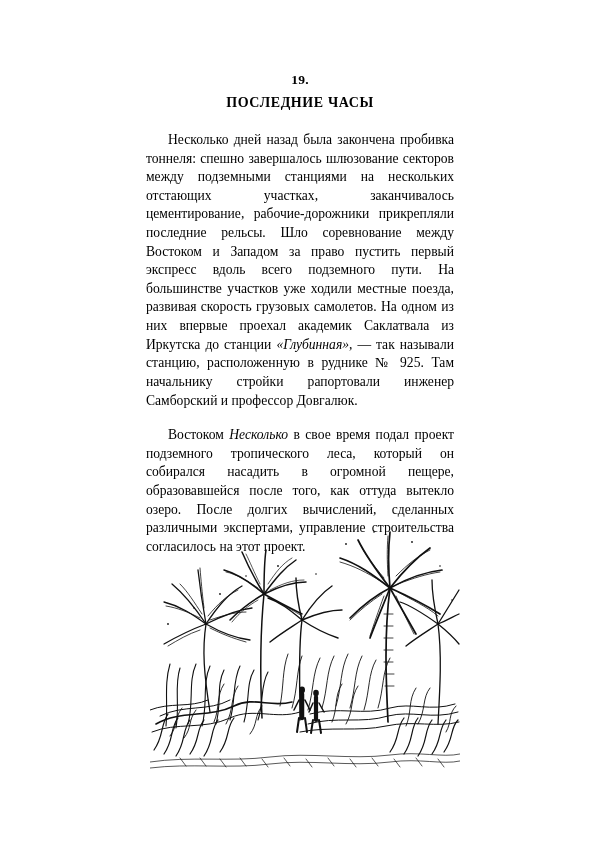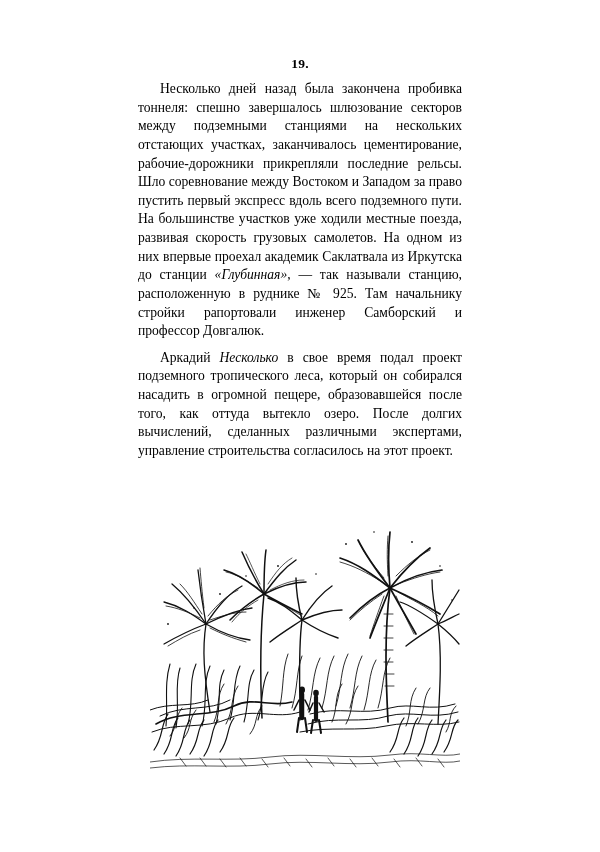--- a/index.html
+++ b/index.html
@@ -20,21 +20,21 @@
     width: 600px;
     height: 852px;
     background: #ffffff;
     box-sizing: border-box;
     padding: 0;
   }
 
   .content {
     position: absolute;
     left: 130px;
-    top: 56px;
+    top: 72px;
     width: 340px;
   }
 
   .chapter-number {
     text-align: center;
     font-size: 13.5px;
     font-weight: bold;
     letter-spacing: 0.2px;
     margin: 0 0 7px 0;
     line-height: 1.2;
@@ -43,21 +43,21 @@
   .chapter-title {
     text-align: center;
     font-size: 14px;
     font-weight: bold;
     letter-spacing: 0.6px;
     margin: 0 0 19px 0;
     line-height: 1.2;
   }
 
   .body-text p {
-    margin: 8px;
+    margin: 16px;
     text-align: justify;
     text-justify: inter-word;
     font-size: 13.6px;
     line-height: 1.37;
     text-indent: 22px;
     hyphens: manual;
   }
 
   .body-text p + p {
     margin-top: 0;
@@ -83,24 +83,25 @@
 </style>
 </head>
 <body>
 
 <div class="page">
 
   <div class="content">
 
     <div class="chapter-number">19.</div>
 
+    <div class="chapter-title">ПОСЛЕДНИЕ ЧАСЫ</div>
 
     <div class="body-text">
       <p><span>Несколько дней назад была закончена пробивка тоннеля: спешно завершалось шлюзование секторов между подземными станциями на нескольких отстающих участках, заканчивалось цементирование, рабочие-дорожники прикрепляли последние рельсы. Шло соревнование между Востоком и Западом за право пустить первый экспресс вдоль всего подземного пути. На большинстве участков уже ходили местные поезда, развивая скорость грузовых самолетов. На одном из них впервые проехал академик Саклатвала из Иркутска до станции </span><em>«Глубинная»</em><span>, — так называли станцию, расположенную в руднике № 925. Там начальнику стройки рапортовали инженер Самборский и профессор Довгалюк.</span></p>
-      <p><span>Аркадий </span><em>Несколько</em><span> в свое время подал проект подземного тропического леса, который он собирался насадить в огромной пещере, образовавшейся после того, как оттуда вытекло озеро. После долгих вычислений, сделанных различными экспертами, управление строительства согласилось на этот проект.</span></p>
+      <p><span>Востоком </span><em>Несколько</em><span> в свое время подал проект подземного тропического леса, который он собирался насадить в огромной пещере, образовавшейся после того, как оттуда вытекло озеро. После долгих вычислений, сделанных различными экспертами, управление строительства согласилось на этот проект.</span></p>
     </div>
 
   </div>
 
   <div class="illustration">
     <svg viewBox="0 0 310 300" xmlns="http://www.w3.org/2000/svg" aria-hidden="true">
       <defs>
         <g id="palmfrond">
           <path d="M0,0 C12,-6 26,-10 40,-12" stroke="#111" stroke-width="1.4" fill="none"></path>
         </g>

